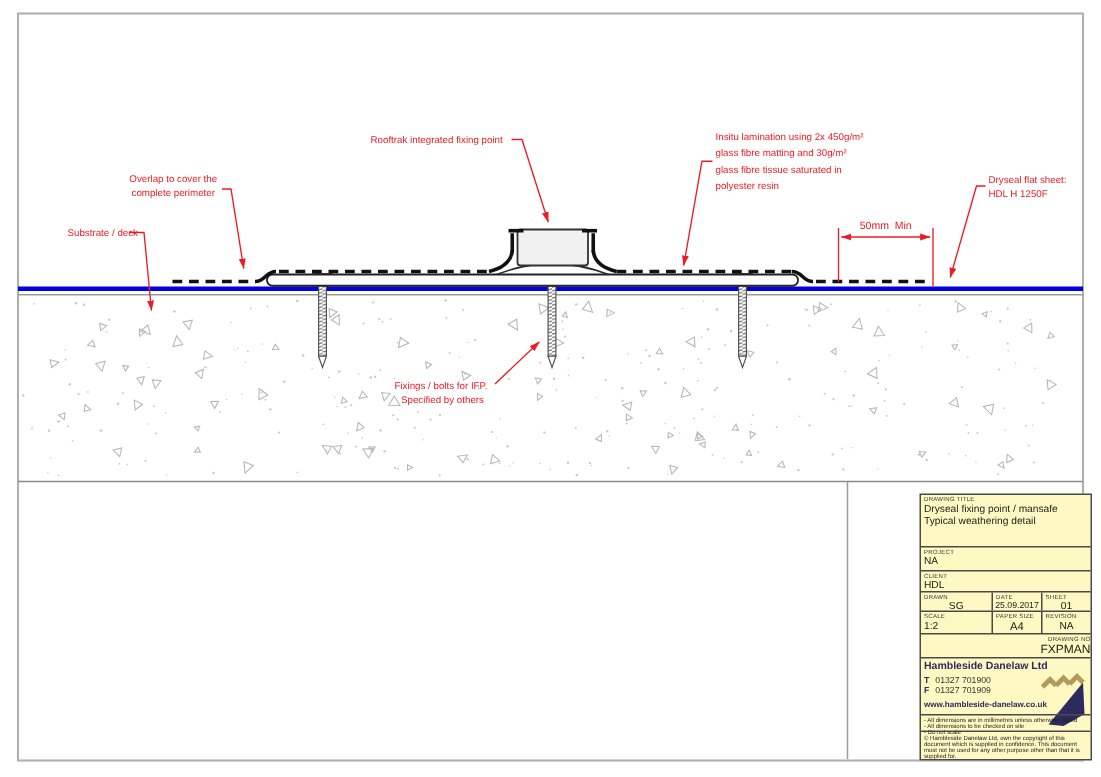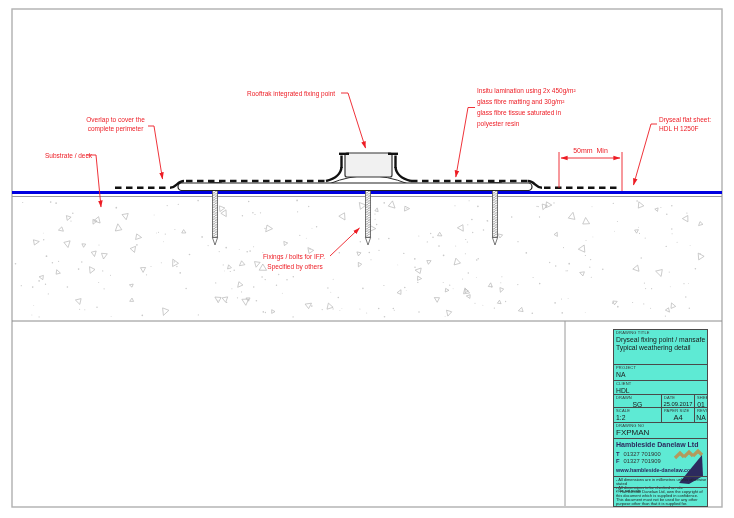--- a/index.html
+++ b/index.html
@@ -3,22 +3,22 @@
 <meta charset="utf-8">
 <style>
   html,body{margin:0;padding:0;background:#ffffff;}
   .page{position:relative;width:734px;height:518px;background:#fff;overflow:hidden;
         font-family:"Liberation Sans",sans-serif;}
   svg text{font-family:"Liberation Sans",sans-serif;}
   .ann{fill:#ed1c24;font-size:6.5px;}
   .ann-dim{fill:#ed1c24;font-size:7px;white-space:pre;}
 
   
-  .tb{position:absolute;left:613px;top:329px;width:95px;height:178px;
-      border:1px solid #4a4a4a;background:#5eead4;box-sizing:border-box;font-size:7px;color:#1a1a1a;}
+  .tb{position:absolute;left:613px;top:329px;width:115px;height:178px;
+      border:1px solid #4a4a4a;background:#fef9c3;box-sizing:border-box;font-size:7px;color:#1a1a1a;}
   .tb .cell{position:absolute;left:0;width:100%;box-sizing:border-box;border-top:1px solid #4a4a4a;}
   .tb .cell:first-child{border-top:none;}
   .lbl{font-size:4px;color:#333;padding:1px 0 0 2px;letter-spacing:.2px;line-height:4.5px;}
   .val{font-size:6.8px;padding:0 0 0 2px;line-height:8.5px;}
   .row3{display:flex;height:100%;}
   .row3 > div{box-sizing:border-box;overflow:hidden;}
   .row3 > div + div{border-left:1px solid #4a4a4a;}
   .c1{width:47px;}.c2{width:33px;}.c3{flex:1;}
   .cval{text-align:center;font-size:6.8px;line-height:7px;}
   .company-name{font-size:7px;font-weight:bold;color:#2c2a5e;padding:2px 0 0 2px;line-height:8px;}
@@ -490,21 +490,21 @@
           <div class="lbl">PAPER SIZE</div>
           <div class="cval" style="font-size:7.5px">A4</div>
         </div>
         <div class="c3">
           <div class="lbl">REVISION</div>
           <div class="cval">NA</div>
         </div>
       </div>
     </div>
 
-    <div class="cell" style="top:92px;height:16px;">
+    <div class="cell" style="top:92px;height:16px;text-align:right;">
       <div class="lbl">DRAWING NO</div>
       <div class="val" style="font-size:8px">FXPMAN</div>
     </div>
 
     <div class="cell" style="top:108px;height:38px;">
       <div class="company-name">Hambleside Danelaw Ltd</div>
       <div class="phone"><b>T</b><span>01327 701900</span></div>
       <div class="phone"><b>F</b><span>01327 701909</span></div>
       <div class="website">www.hambleside-danelaw.co.uk</div>
       <svg class="logo" width="32" height="36" viewBox="0 0 32 36">

